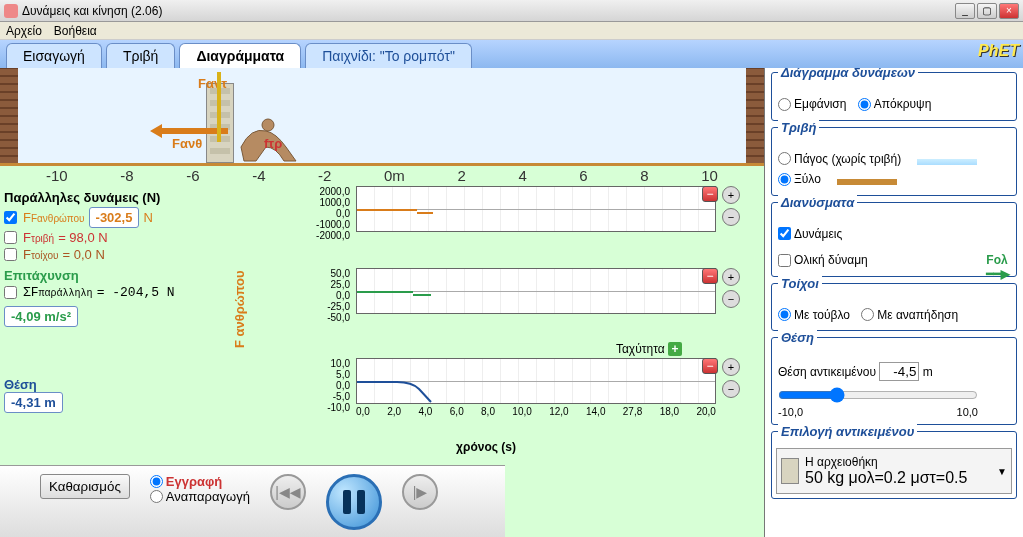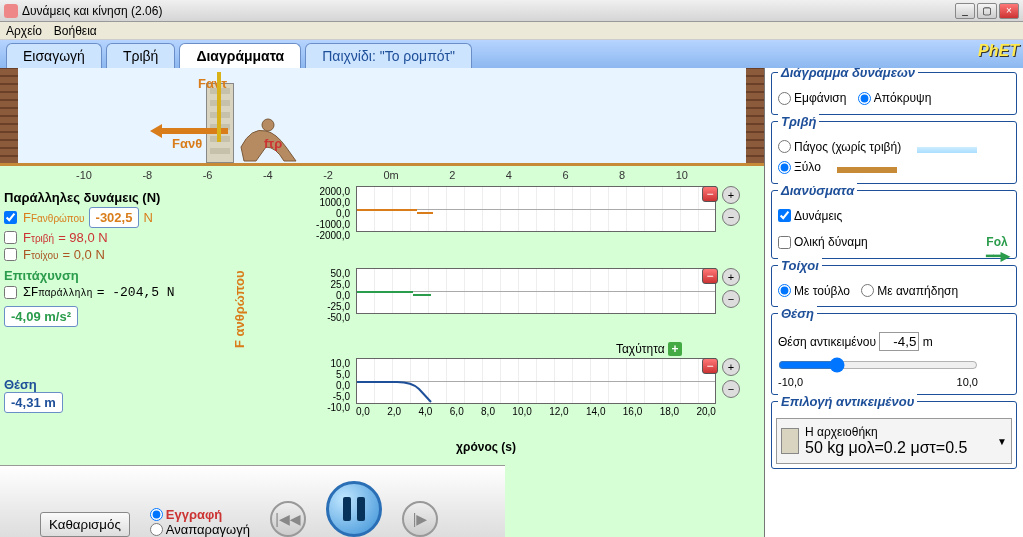--- a/index.html
+++ b/index.html
@@ -18,21 +18,21 @@
   .workspace { display:flex; height:calc(537px - 22px - 18px - 28px); }
   .left { flex:1; position:relative; background:#d7ffd6; }
   .sky { height:98px; background:#e8f4ff; position:relative; border-bottom:3px solid #c78a36;}
   .wall { position:absolute; top:0; bottom:0; width:18px; background: repeating-linear-gradient(0deg,#8b5b3c 0 6px,#6a4028 6px 8px);}
   .wall.left-w { left:0;} .wall.right-w { right:0;}
   .cabinet { position:absolute; left:206px; bottom:0; width:28px; height:80px; background:#d8d4c0; border:1px solid #888;}
   .cabinet::before { content:""; position:absolute; left:3px; right:3px; top:4px; height:6px; background:#c5c1aa; box-shadow:0 12px #c5c1aa,0 24px #c5c1aa,0 36px #c5c1aa,0 48px #c5c1aa,0 60px #c5c1aa;}
   .pusher { position:absolute; left:236px; bottom:0; width:70px; height:46px; }
   .pusher svg { width:100%; height:100%;}
   .force-lbl { position:absolute; font-weight:bold; font-size:13px;}
-  .ruler { height:18px; background:#d7ffd6; font-size:11px; display:flex; justify-content:space-between; padding:0 76px; align-items:center;gap:40px;}
+  .ruler { height:18px; background:#d7ffd6; font-size:15px; display:flex; justify-content:space-between; padding:0 46px; align-items:center;gap:40px;}
   .ruler span { color:#333;}
   .readouts { position:absolute; left:4px; top:116px; width:220px; font-size:13px;}
   .readouts .hdr { font-weight:bold; margin-top:6px;}
   .readouts .row { display:flex; align-items:center; gap:4px; margin:2px 0;}
   .readouts .sub { font-size:10px;}
   .readouts input[type=checkbox]{margin-right:2px;}
   .val-box { border:1px solid #6a8ec7; background:#fff; padding:2px 6px; border-radius:3px; font-weight:bold;}
   .orange{color:#d97c1a;} .red{color:#c33;} .darkred{color:#a52;} .teal{color:#000000;font-family:Liberation Mono, monospace;} .green{color:#2a9c4b;} .blue{color:#1e4f99;}
   .plots { position:absolute; left:256px; top:118px; width:460px;}
   .plot { position:relative; margin-bottom:20px; height:62px;}
@@ -44,31 +44,31 @@
   .plot-line { position:absolute; height:2px; }
   .plot-btn { position:absolute; width:16px; height:16px; border:1px solid #555; border-radius:3px; font-size:12px; text-align:center; line-height:14px; cursor:pointer;}
   .plot-btn.minus { background:linear-gradient(#f77,#c33); color:#fff; right:-2px; top:0;}
   .mag { position:absolute; right:-24px; width:18px; height:18px; border:1px solid #777; border-radius:50%; background:#ddd; font-size:11px; text-align:center; line-height:16px;}
   .mag.plus { top:0;} .mag.minus { top:22px;}
   .x-ticks { position:absolute; left:100px; right:0; top:48px; display:flex; justify-content:space-between; font-size:10px;}
   .vel-label { position:absolute; right:34px; top:-16px; font-size:12px;}
   .vel-label .addbtn { display:inline-block; width:14px; height:14px; background:#4a4; color:#fff; border-radius:2px; text-align:center; line-height:14px; font-weight:bold;}
   .xlabel { text-align:center; font-weight:bold; font-size:12px; margin-top:4px;}
   .right-panel { width:259px; background:#fff; border-left:1px solid #777; padding:4px 6px; overflow:hidden;}
-  .pgroup { border:1px solid #1e4f99; border-radius:3px; padding:18px 6px 6px; margin-bottom:6px; position:relative; font-size:12px;}
+  .pgroup { border:1px solid #1e4f99; border-radius:3px; padding:24px 6px 6px; margin-bottom:6px; position:relative; font-size:12px;}
   .pgroup .legend { position:absolute; top:-8px; left:6px; background:#fff; padding:0 3px; color:#1e4f99; font-weight:bold; font-style:italic; font-size:13px;}
   .pgroup label { display:inline-flex; align-items:center; gap:3px; margin-right:8px;}
   .pos-input { border:1px solid #999; width:40px; padding:1px 2px; text-align:right;}
   .slider-row { margin-top:6px;}
   .slider { width: 200px;}
   .slider-labels { display:flex; justify-content:space-between; font-size:11px; width:200px;}
   .obj-row { display:flex; align-items:center; border:1px solid #999; padding:6px 4px; background:#f4f4f4;}
   .obj-row .ic { width:18px; height:26px; background:#d8d4c0; border:1px solid #888; margin-right:6px;}
   .obj-row .drop { margin-left:auto; font-size:10px;}
-  .playbar { position:absolute; left:0; right:259px; bottom:0; height:72px; background:linear-gradient(#fff,#ddd); border-top:1px solid #999; display:flex; align-items:flex-end; padding:0 40px; gap:20px;}
+  .playbar { position:absolute; left:0; right:259px; bottom:0; height:72px; background:linear-gradient(#fff,#ddd); border-top:1px solid #999; display:flex; align-items:flex-start; padding:8px 40px; gap:20px;}
   .clearbtn { background:linear-gradient(#fafafa,#ddd); border:1px solid #888; padding:4px 8px; border-radius:3px; cursor:pointer;}
   .rec-group { font-size:13px;}
   .rec-group .row { display:flex; align-items:center; gap:3px;}
   .nav-btn { width:36px; height:36px; border:2px solid #999; border-radius:50%; background:linear-gradient(#eee,#ccc); display:flex; align-items:center; justify-content:center; font-size:14px; color:#888; cursor:pointer;}
   .play-btn { width:56px; height:56px; border:3px solid #2a6fb5; border-radius:50%; background:radial-gradient(circle at 30% 30%, #bfe6ff, #3a90d6); display:flex; align-items:center; justify-content:center; cursor:pointer;}
   .play-btn .bars { display:flex; gap:6px;}
   .play-btn .bars span { width:8px; height:24px; background:#07325a; border-radius:2px;}
   .wood-swatch { display:inline-block; width:60px; height:6px; background:#c78a36; vertical-align:middle; margin-left:8px;}
   .ice-swatch { display:inline-block; width:60px; height:6px; background:linear-gradient(#cceeff,#aaddff); vertical-align:middle; margin-left:8px;}
   .fol-arrow { color:#2a9c4b; font-weight:bold;}
@@ -217,21 +217,21 @@
         <div class="mag minus">−</div>
         <div class="x-ticks">
           <span>0,0</span>
             <span>2,0</span>
             <span>4,0</span>
             <span>6,0</span>
             <span>8,0</span>
             <span>10,0</span>
             <span>12,0</span>
             <span>14,0</span>
-            <span>16,0</span>
+            <span>27,8</span>
             <span>18,0</span>
             <span>20,0</span>
         </div>
       </div>
       <div class="xlabel">χρόνος (s)</div>
     </div>
 
     <div class="playbar">
       <button class="clearbtn">Καθαρισμός</button>
       <div class="rec-group">

